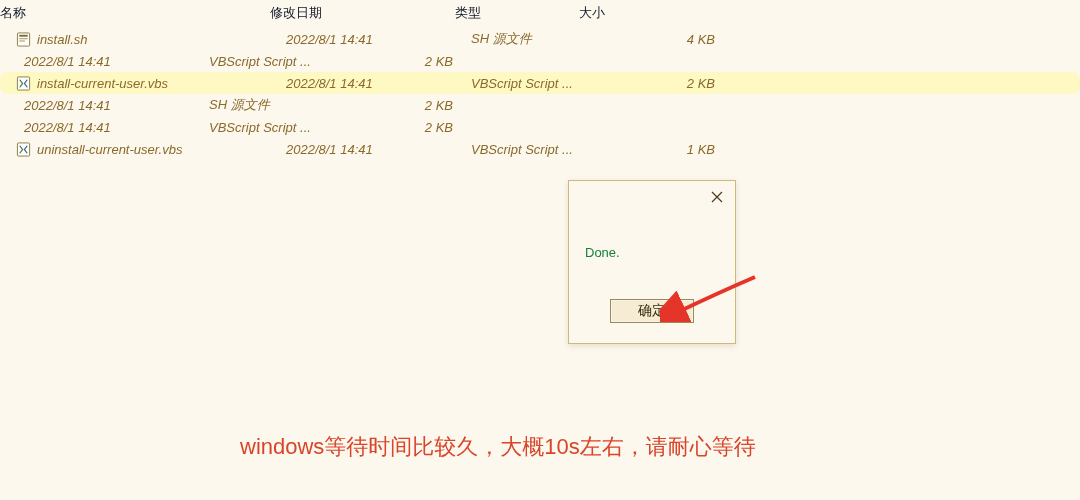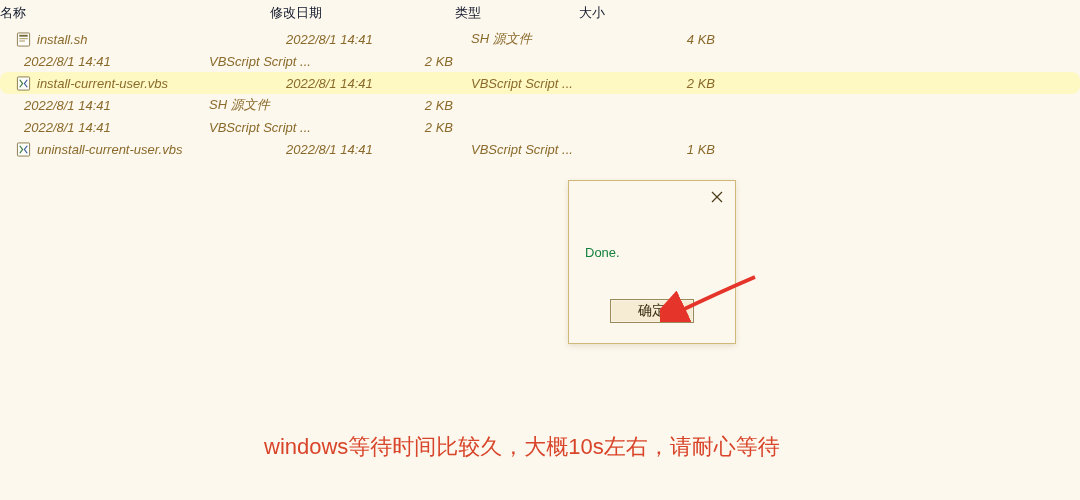--- a/index.html
+++ b/index.html
@@ -92,21 +92,21 @@
     .arrow {
       position: absolute;
       left: 660px;
       top: 272px;
       width: 100px;
       height: 50px;
       pointer-events: none;
     }
     .annotation {
       position: absolute;
-      left: 264px;
+      left: 240px;
       top: 432px;
       font-size: 22px;
       color: #d8452a;
       font-family: "Microsoft YaHei", sans-serif;
     }
   </style>
 </head>
 <body>
 
 <div class="file-area">

